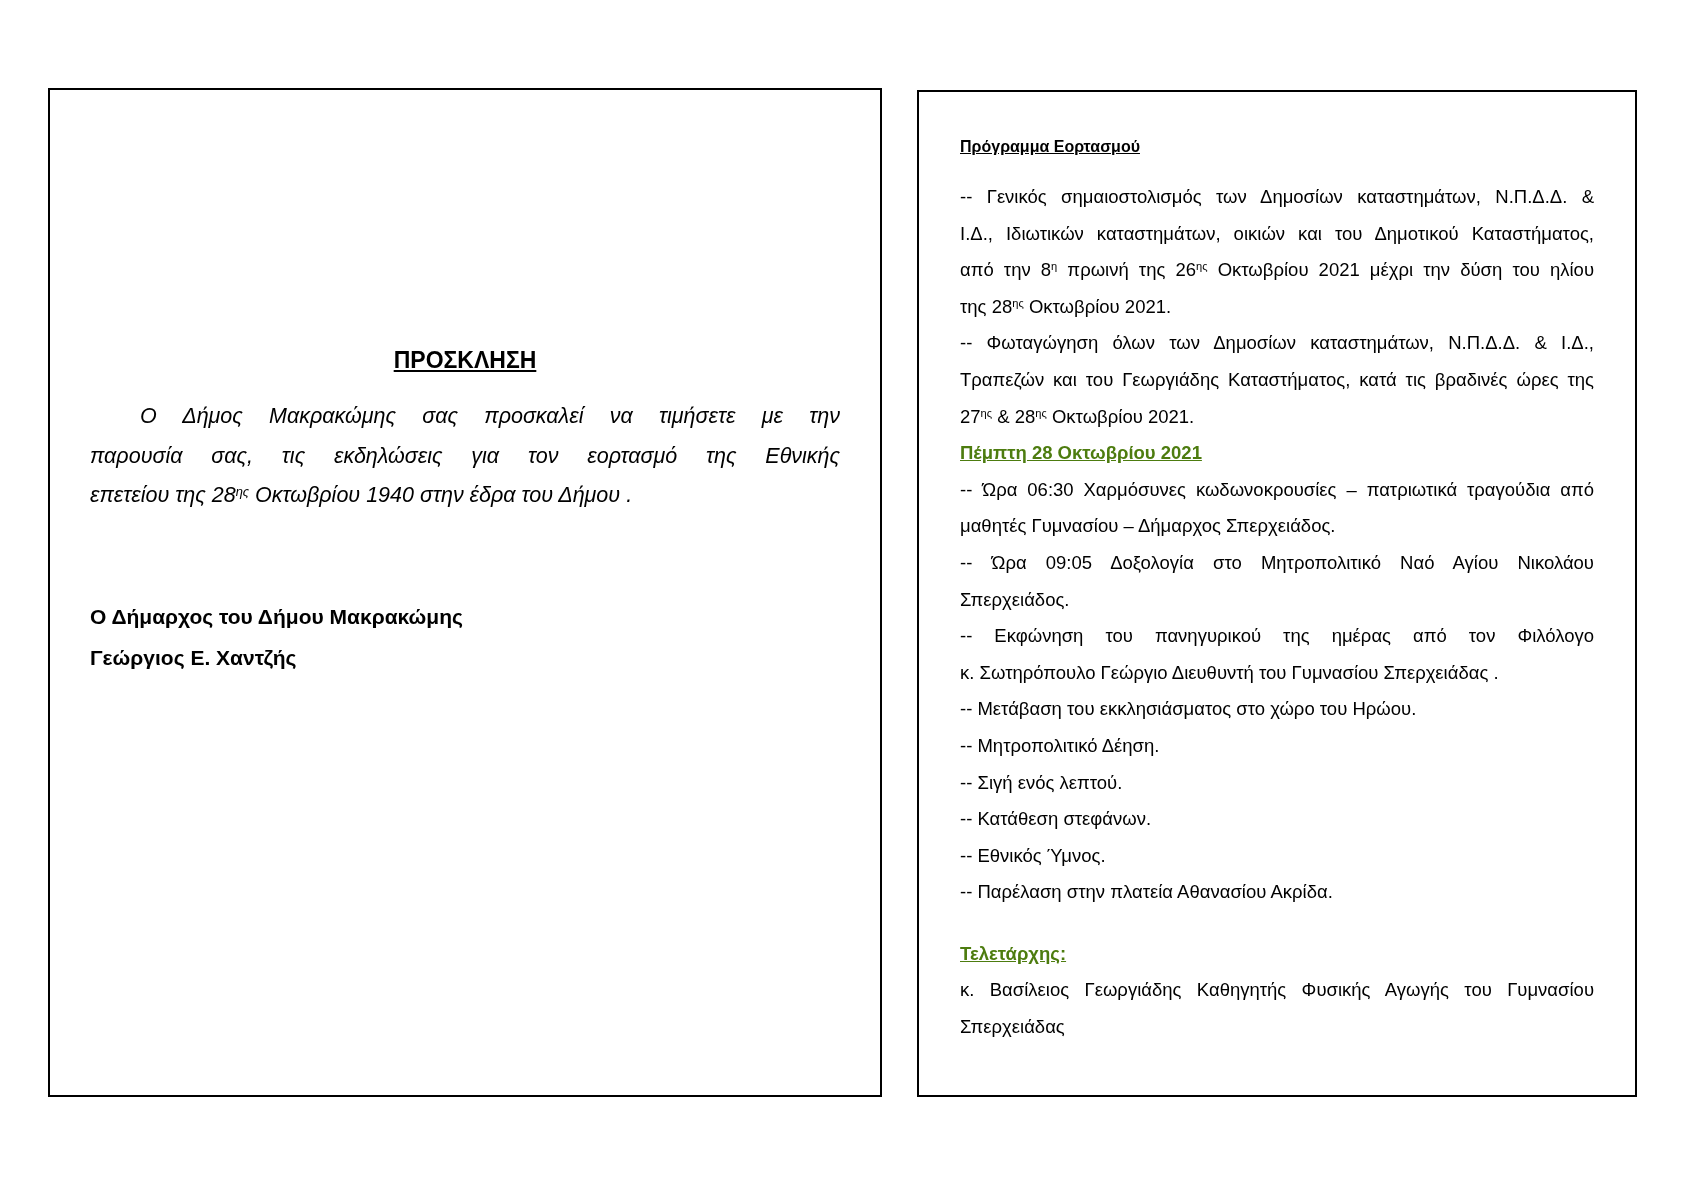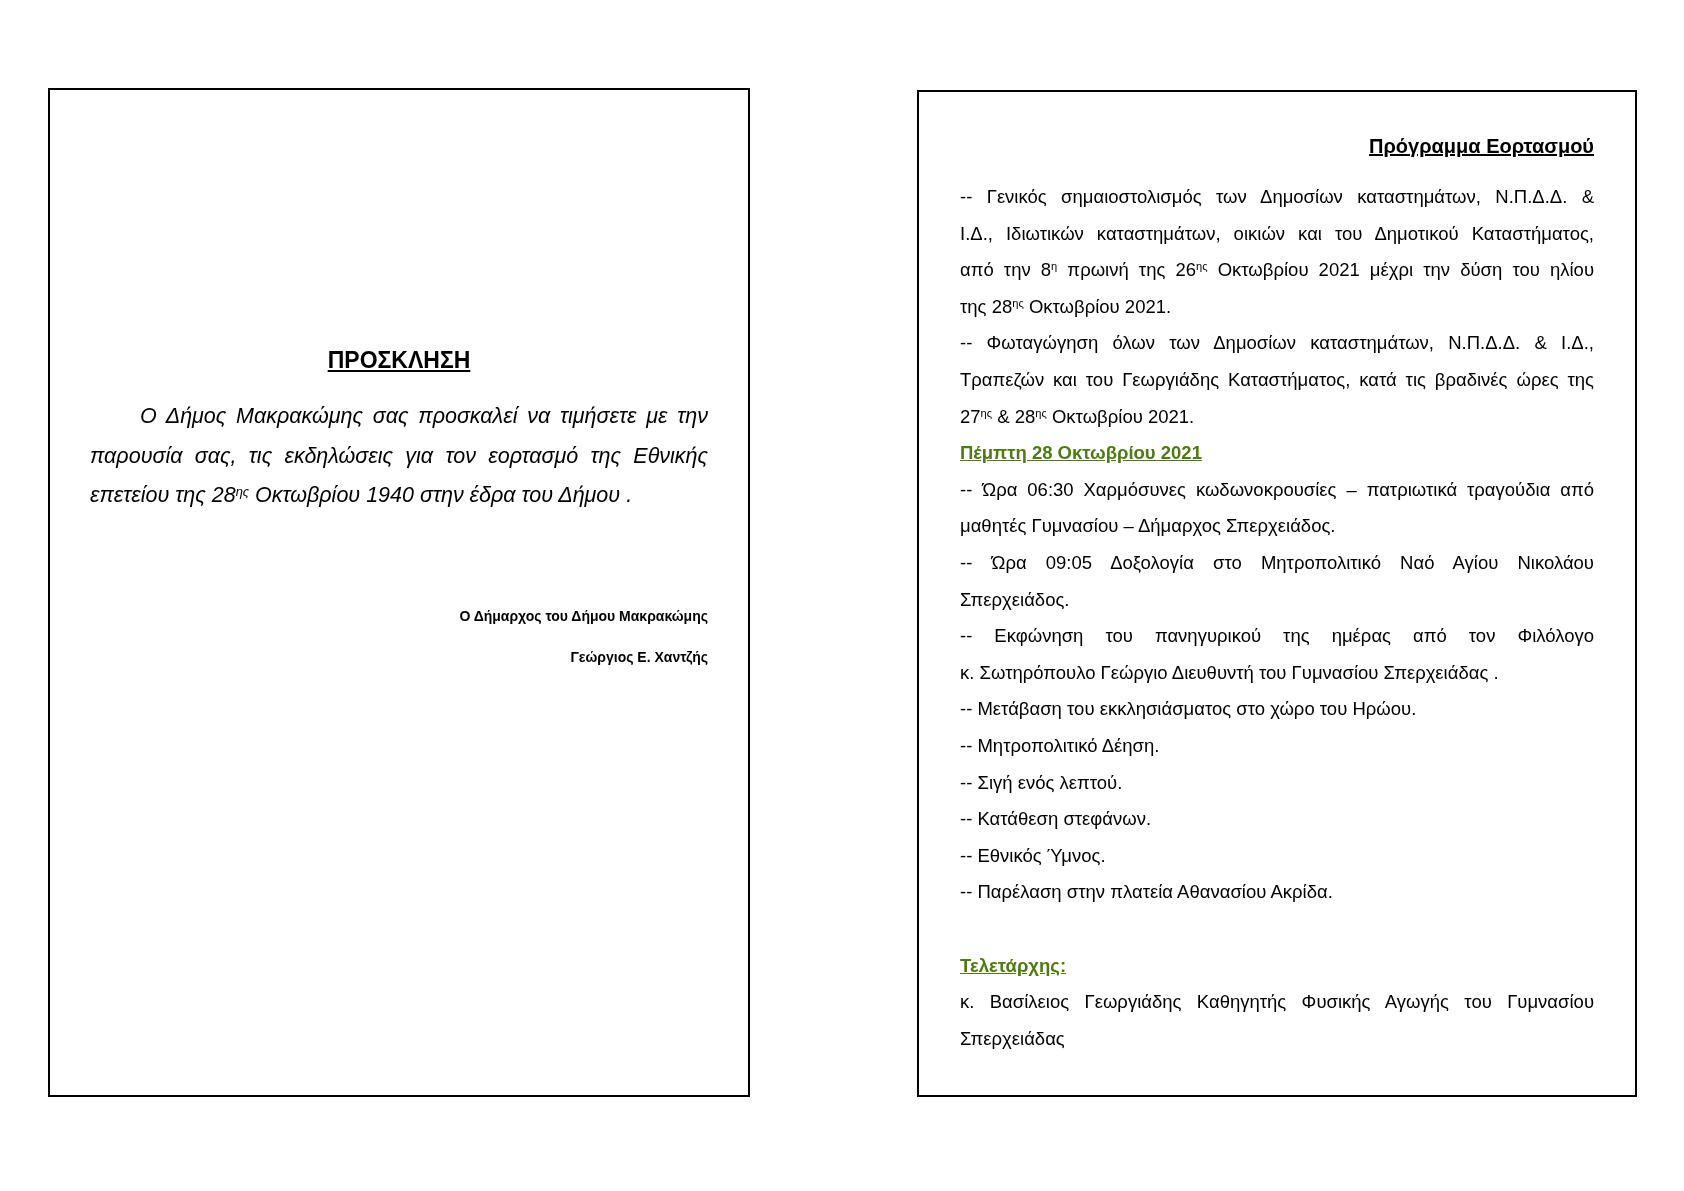--- a/index.html
+++ b/index.html
@@ -17,21 +17,21 @@
   .page {
     position: absolute;
     background: #ffffff;
     border: 2px solid #000000;
     box-sizing: border-box;
     overflow: hidden;
   }
   #left-page {
     left: 48px;
     top: 88px;
-    width: 702px;
+    width: 834px;
     height: 1009px;
     padding: 0 40px;
   }
   #right-page {
     left: 917px;
     top: 90px;
     width: 720px;
     height: 1007px;
     padding: 36px 41px 0 41px;
   }
@@ -46,31 +46,31 @@
     line-height: 40px;
   }
   .lp-para {
     margin-top: 17px;
     font-size: 21.5px;
     line-height: 39.5px;
     font-style: italic;
   }
   .sig {
     margin-top: 80px;
-    text-align: right;
+    text-align: left;
     font-weight: bold;
-    font-size: 14px;
+    font-size: 21px;
     line-height: 41px;
   }
 
   
   .rp-title {
-    text-align: right;
+    text-align: left;
     font-weight: bold;
-    font-size: 20px;
+    font-size: 16px;
     line-height: 37px;
     margin-bottom: 14px;
   }
   .rp-body {
     font-size: 18.5px;
     line-height: 36.6px;
   }
 
   
   .ln { min-height: 36.6px; }
@@ -125,17 +125,17 @@
       <div class="ln j">-- Ώρα 09:05 Δοξολογία στο Μητροπολιτικό Ναό Αγίου Νικολάου</div>
       <div class="ln l">Σπερχειάδος.</div>
       <div class="ln j">-- Εκφώνηση του πανηγυρικού της ημέρας από τον Φιλόλογο</div>
       <div class="ln l">κ. Σωτηρόπουλο Γεώργιο Διευθυντή του Γυμνασίου Σπερχειάδας  .</div>
       <div class="ln l">-- Μετάβαση του εκκλησιάσματος στο χώρο του  Ηρώου.</div>
       <div class="ln l">-- Μητροπολιτικό Δέηση.</div>
       <div class="ln l">-- Σιγή ενός λεπτού.</div>
       <div class="ln l">-- Κατάθεση στεφάνων.</div>
       <div class="ln l">-- Εθνικός Ύμνος.</div>
       <div class="ln l">-- Παρέλαση στην πλατεία Αθανασίου Ακρίδα.</div>
-      <div class="ln hb" style="margin-top: 37px;">Τελετάρχης:</div>
+      <div class="ln hb" style="margin-top: 25px;">Τελετάρχης:</div>
       <div class="ln j">κ. Βασίλειος Γεωργιάδης   Καθηγητής  Φυσικής Αγωγής  του Γυμνασίου</div>
       <div class="ln l">Σπερχειάδας</div>
     </div>
 </div>
 
 </body></html>

